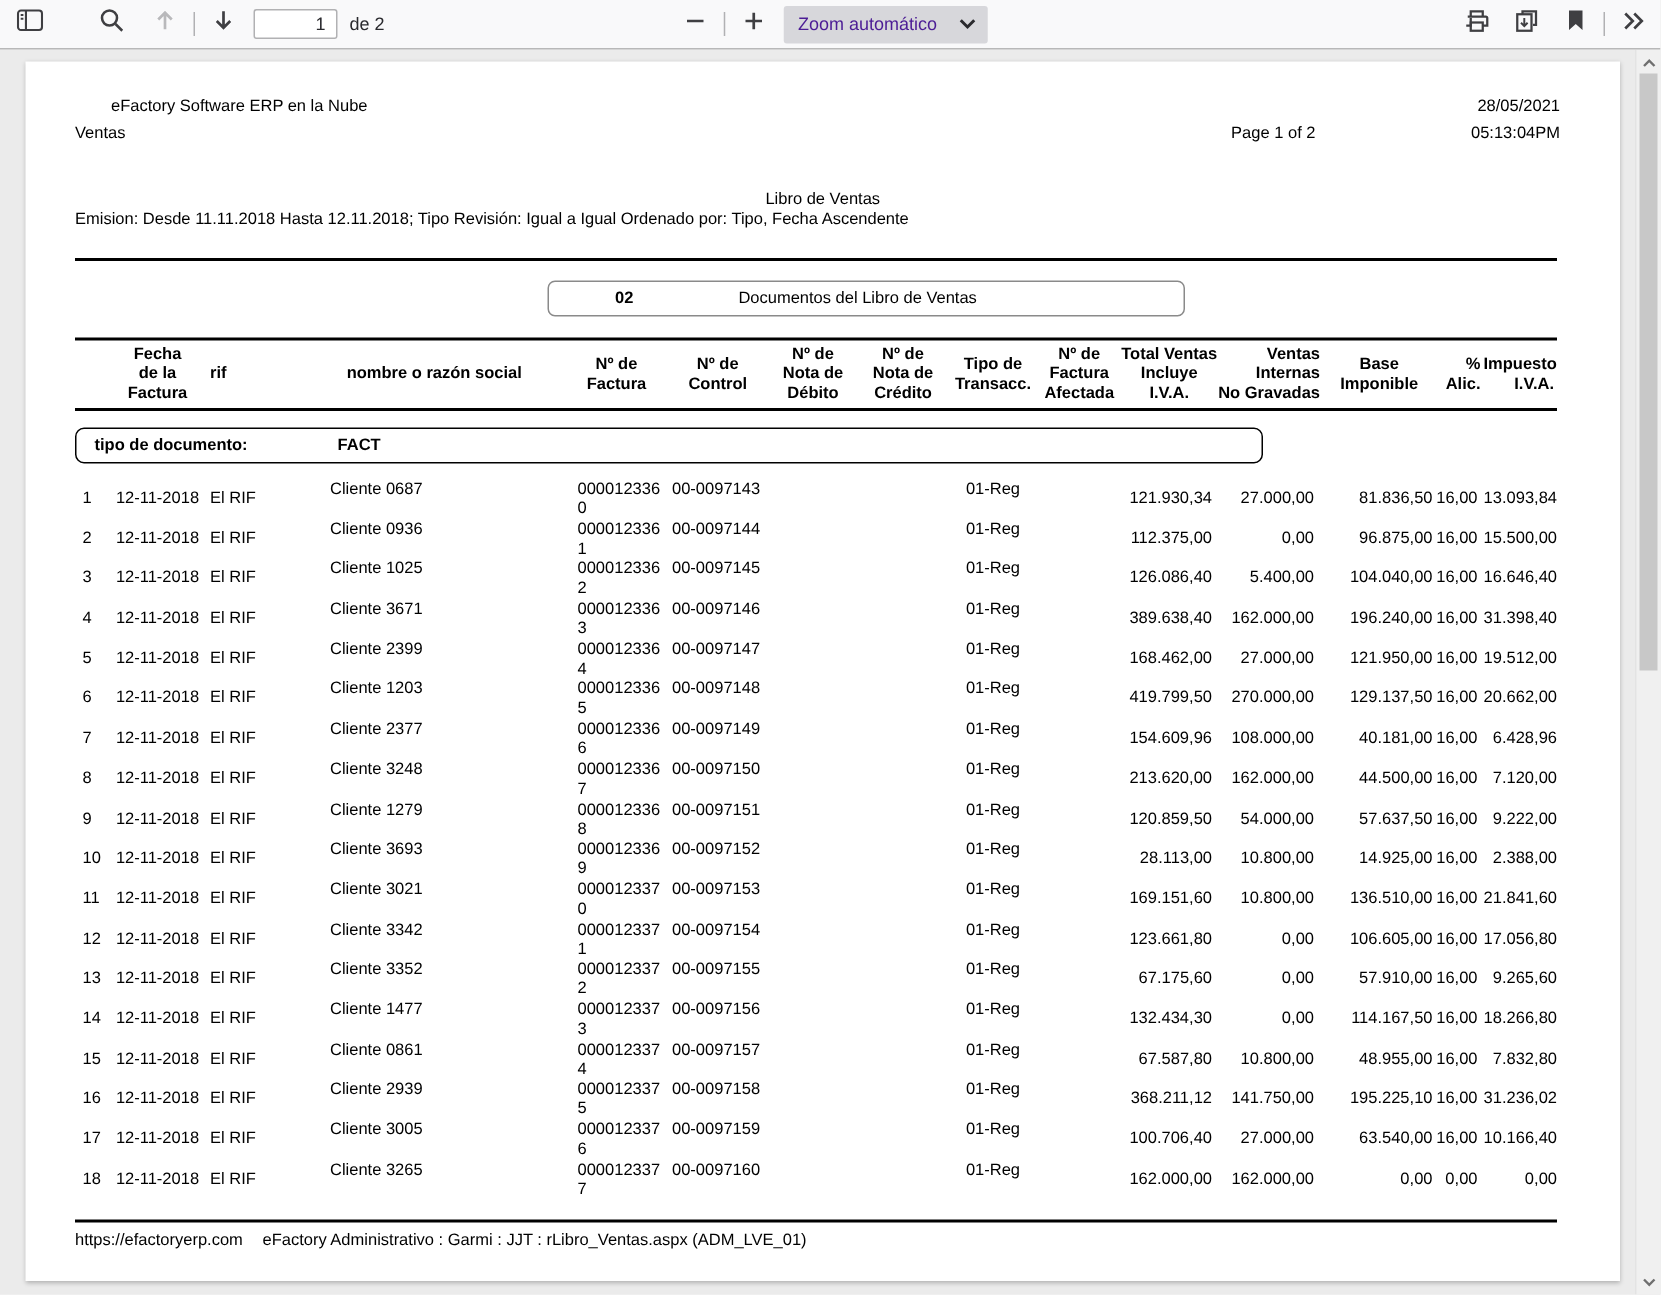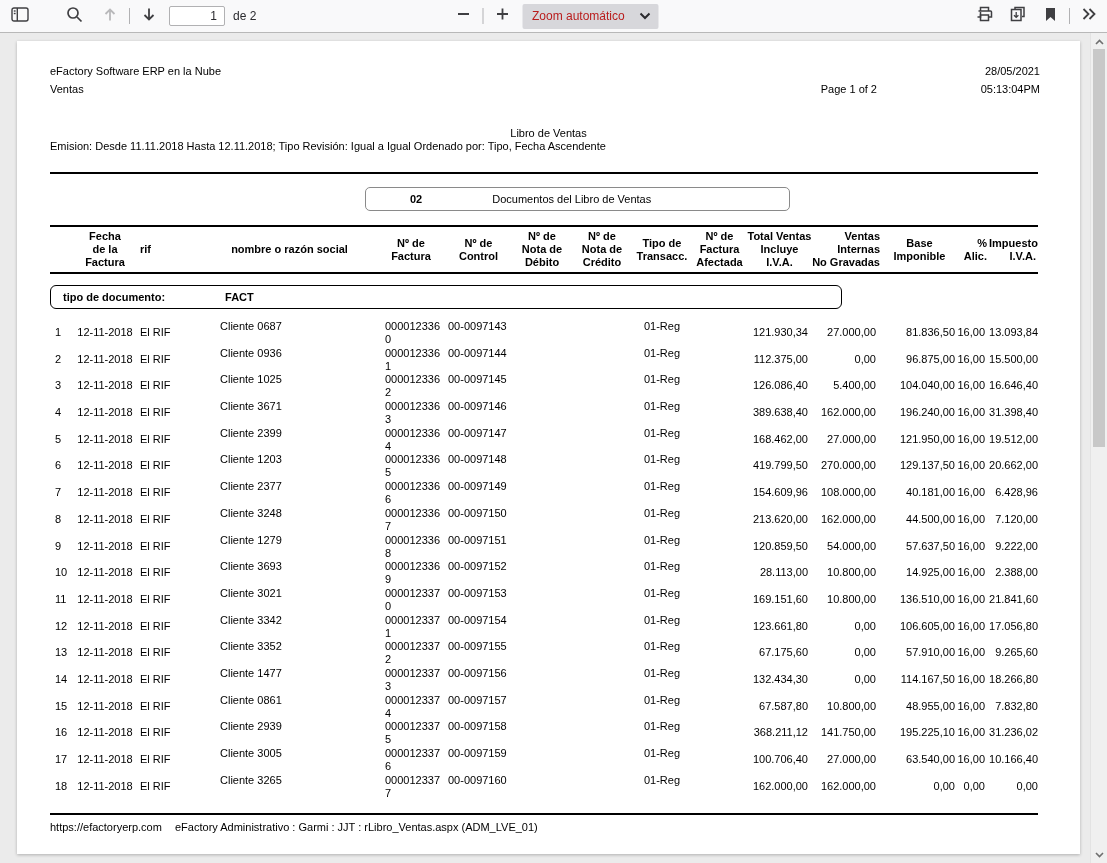--- a/index.html
+++ b/index.html
@@ -17,39 +17,39 @@
   .tb-btn { width:28px; height:26px; display:flex; align-items:center;
     justify-content:center; border-radius:2px; cursor:pointer; color:#3f3f42; }
   .tb-btn.disabled { color:#b9b9bb; }
   .tb-sep { width:1px; height:16px; background:#b1b1b3; margin:0 5px; }
   .page-input { width:56px; height:20px; border:1px solid #b1b1b3; border-radius:2px;
     background:#fff; text-align:right; padding-right:7px; font-size:12px;
     color:#2a2a2e; margin-left:6px; font-family:inherit; }
   .page-count { font-size:12px; color:#2a2a2e; margin-left:8px; }
   .zoom-select { display:flex; align-items:center; height:25px; min-width:136px;
     background:#d7d7db; border-radius:2px; margin-left:6px; padding:0 8px 0 10px;
-    font-size:12px; color:#b91c1c; cursor:pointer; justify-content:space-between; gap:14px; }
+    font-size:12px; color:#4c1d95; cursor:pointer; justify-content:space-between; gap:14px; }
 
   
   .viewer { position:relative; height:830px; background:#ebebeb; }
   .scrollbar { position:absolute; top:0; right:0; width:17px; height:100%;
     background:#f0f0f0; border-left:1px solid #e3e3e3; }
   .scroll-arrow { position:absolute; left:0; width:16px; height:15px; display:flex;
     align-items:center; justify-content:center; color:#6f6f6f; cursor:pointer; }
   .scroll-arrow.up { top:1px; }
   .scroll-arrow.down { bottom:1px; }
   .scroll-thumb { position:absolute; left:2px; right:2px; top:16px; height:398px;
     background:#c8c8c8; cursor:pointer; }
 
   
   .page { position:absolute; left:17px; top:8px; width:1063px; height:813px;
     background:#fff; box-shadow:0 1px 3px rgba(0,0,0,.25); color:#000; }
   .abs { position:absolute; }
   .doc-text { font-size:11px; color:#000; }
-  .hdr-line1 { top:24px; } .hdr-line2 { top:42px; }
+  .hdr-line1 { top:24px;margin-left:24px; } .hdr-line2 { top:42px; }
   .rpt-title { top:86px; left:0; width:100%; text-align:center; }
   .emission { top:99px; left:33px; }
   .hr { left:33px; width:988px; height:2px; background:#000; }
   .hr1 { top:131px; height:1.5px; }
   .section-box { top:146px; left:348px; width:425px; height:24px;
     border:1px solid #8a8a8a; border-radius:5px; display:flex; align-items:center; }
   .section-code { font-weight:bold; margin-left:44px; font-size:11px; }
   .section-title { font-weight:normal; margin-left:70px; font-size:11px; }
 
   

